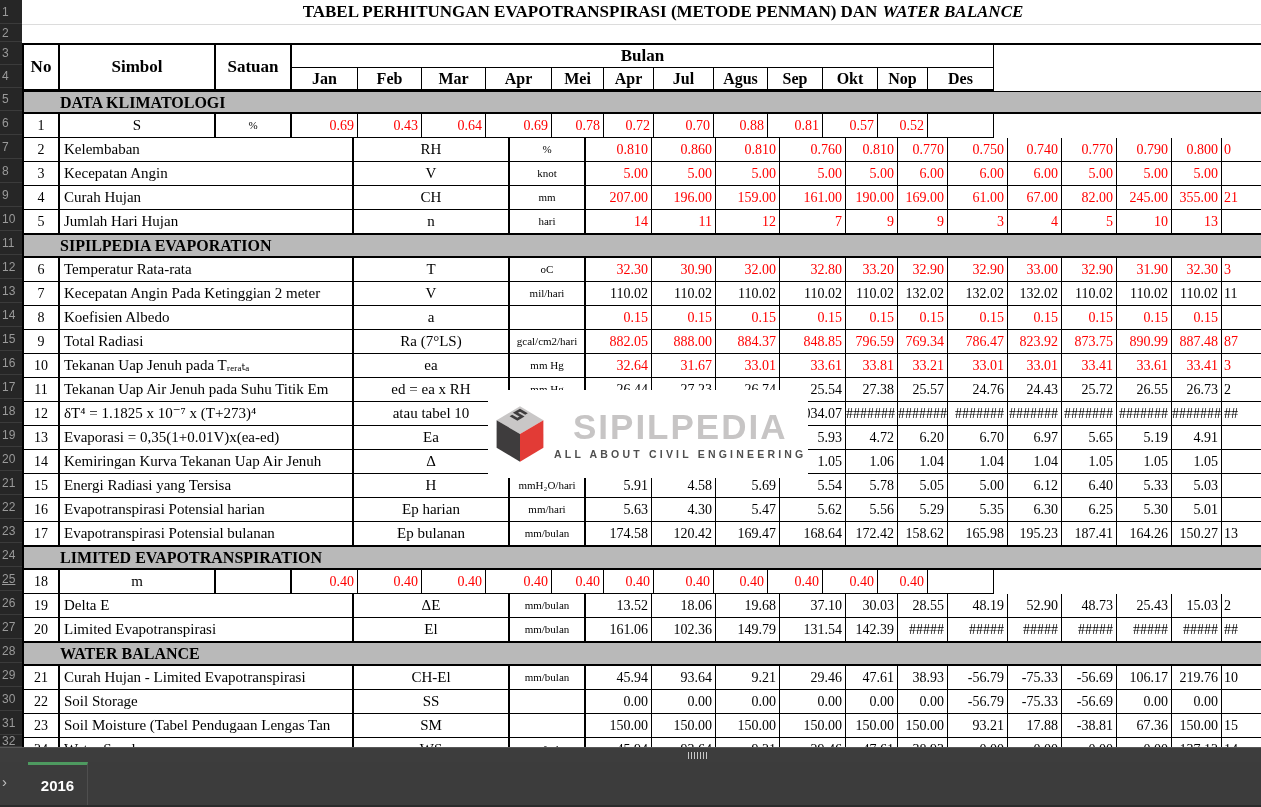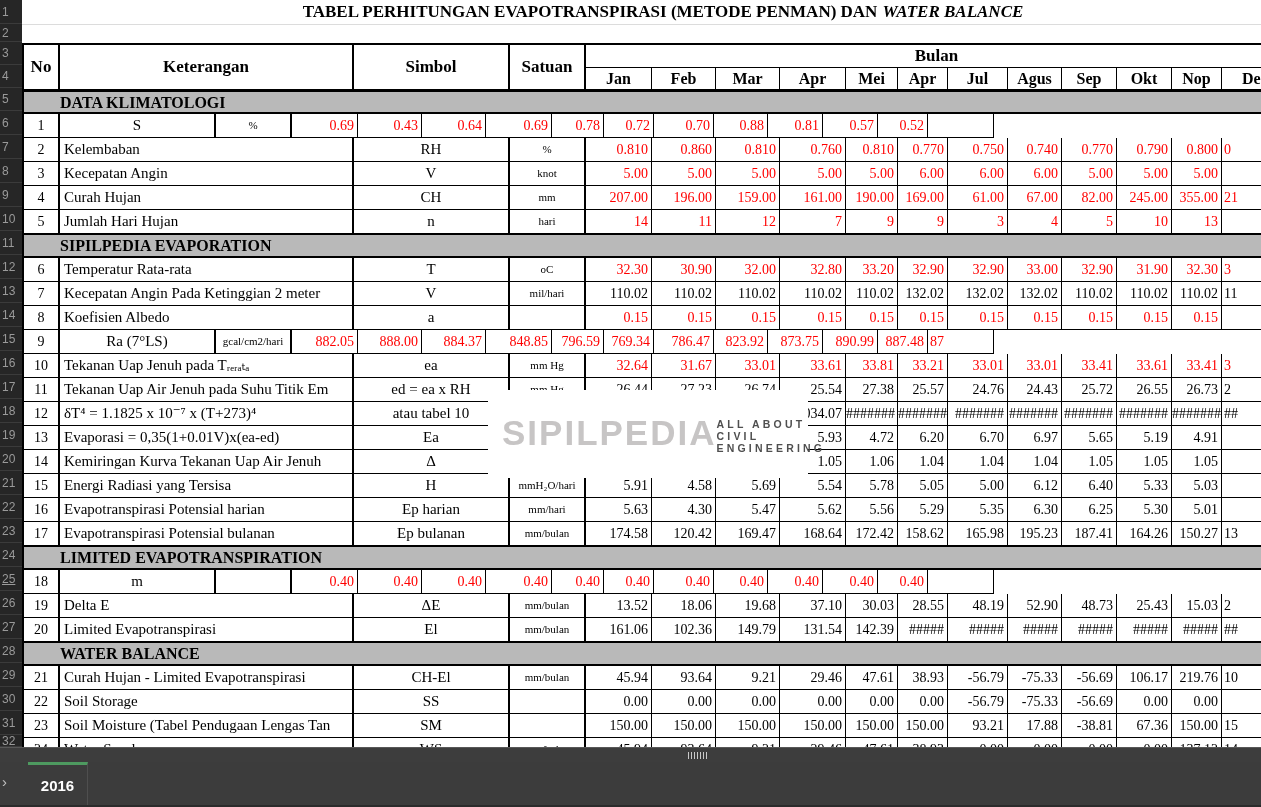--- a/index.html
+++ b/index.html
@@ -41,21 +41,21 @@
   .val{text-align:right;padding-right:3px;font-size:14px;line-height:23px;}
   .red{color:#ff0000;}
   .frag{text-align:left;padding-left:2px;}
   .section{background:#b9b9b9;border-bottom:2px solid #000;border-top:1px solid #000;box-sizing:border-box;}
   .section span{font-weight:bold;font-size:16px;padding-left:36px;line-height:21px;}
   .partial{height:12px;}
   
   .watermark{position:absolute;left:488px;top:390px;width:320px;height:88px;background:#fff;z-index:5;
              display:flex;align-items:center;gap:8px;padding-left:6px;box-sizing:border-box;
              font-family:"Liberation Sans",sans-serif;}
-  .wm-text{display:flex;}
+  .wm-text{display:flex;flex-direction:column;text-align:center;}
   .wm-brand{font-size:35px;font-weight:bold;letter-spacing:2px;color:#c7c5c5;line-height:36px;}
   .wm-tagline{font-size:10.5px;font-weight:bold;letter-spacing:3.2px;color:#4f4f4f;margin-top:3px;}
   
   .hscroll{position:absolute;left:0;top:747px;width:1261px;height:15px;background:#3d3d3d;
            border-top:1px solid #585858;box-sizing:border-box;z-index:6;}
   .grip{position:absolute;left:688px;top:4px;width:20px;height:7px;
         background:repeating-linear-gradient(90deg,#c9c9c9 0 1px,transparent 1px 3px);}
   .tabbar{position:absolute;left:0;top:762px;width:1261px;height:45px;background:#3c3c3c;z-index:6;
           border-bottom:2px solid #2b2b2b;box-sizing:border-box;font-family:"Liberation Sans",sans-serif;}
   .sheet-tab{position:absolute;left:28px;top:0;width:60px;height:43px;background:#3c3c3c;
@@ -106,21 +106,20 @@
   <div class="sheet">
     <div class="title-row">
       <span>TABEL PERHITUNGAN EVAPOTRANSPIRASI (METODE PENMAN) DAN</span>
       <span class="it">WATER BALANCE</span>
     </div>
     <div class="spacer-row"></div>
 
     <div class="grid">
       <div class="hdr-row">
         <div class="td maincol hd w0">No</div>
-        <div class="td maincol hd w1">Keterangan</div>
         <div class="td maincol hd w2">Simbol</div>
         <div class="td maincol hd w3">Satuan</div>
         <div class="months-block">
           <div class="bulan">Bulan</div>
           <div class="months-row" id="months-row">
               <div class="td mon w4">Jan</div>
               <div class="td mon w5">Feb</div>
               <div class="td mon w6">Mar</div>
               <div class="td mon w7">Apr</div>
               <div class="td mon w8">Mei</div>
@@ -279,20 +278,21 @@
             <div class="td val w9 red">0.15</div>
             <div class="td val w10 red">0.15</div>
             <div class="td val w11 red">0.15</div>
             <div class="td val w12 red">0.15</div>
             <div class="td val w13 red">0.15</div>
             <div class="td val w14 red">0.15</div>
             <div class="td val w15 red frag"></div>
           </div>
           <div class="tr">
             <div class="td no-cell maincol w0">9</div>
+            <div class="td lbl maincol w1">Total Radiasi</div>
             <div class="td sym maincol w2">Ra (7°LS)</div>
             <div class="td sat maincol w3">gcal/cm2/hari</div>
             <div class="td val w4 red">882.05</div>
             <div class="td val w5 red">888.00</div>
             <div class="td val w6 red">884.37</div>
             <div class="td val w7 red">848.85</div>
             <div class="td val w8 red">796.59</div>
             <div class="td val w9 red">769.34</div>
             <div class="td val w10 red">786.47</div>
             <div class="td val w11 red">823.92</div>

